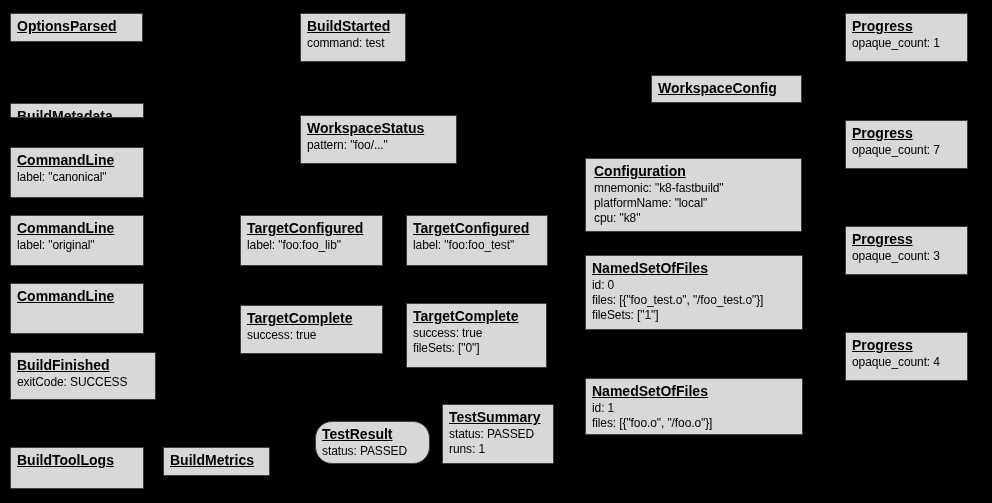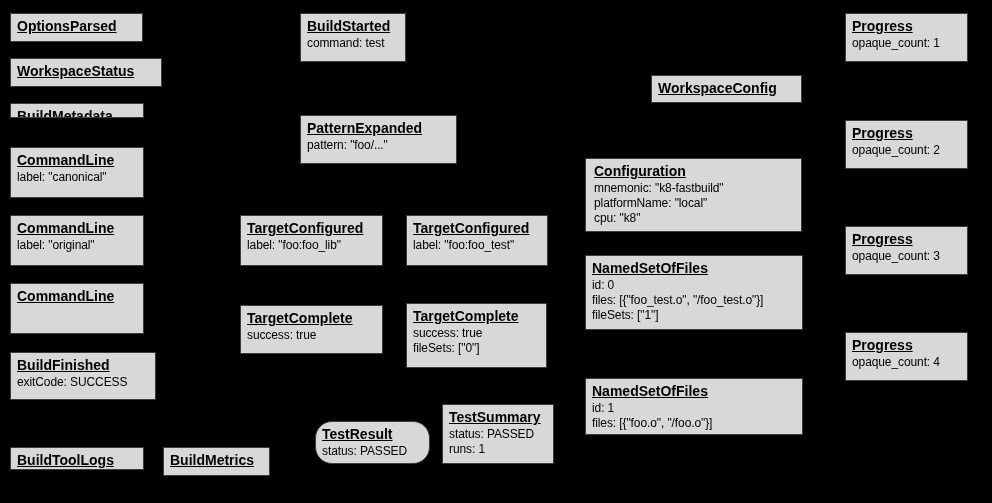--- a/index.html
+++ b/index.html
@@ -38,53 +38,50 @@
     white-space: nowrap;
   }
 </style>
 </head>
 <body>
 
 <div class="canvas">
     <div class="node" style="left: 10px; top: 13px; width: 133px; height: 29px;">
       <div class="node-title">OptionsParsed</div>
     </div>
-    <div class="node" style="left: 10px; top: 58px; width: 152px; height: 29px;">
-      <div class="node-title">WorkspaceStatus</div>
-    </div>
     <div class="node" style="left: 10px; top: 103px; width: 134px; height: 15px;">
       <div class="node-title">BuildMetadata</div>
     </div>
     <div class="node" style="left: 10px; top: 147px; width: 134px; height: 51px;">
       <div class="node-title">CommandLine</div>
       <div class="node-line">label: "canonical"</div>
     </div>
     <div class="node" style="left: 10px; top: 215px; width: 134px; height: 51px;">
       <div class="node-title">CommandLine</div>
       <div class="node-line">label: "original"</div>
     </div>
     <div class="node" style="left: 10px; top: 283px; width: 134px; height: 51px;">
       <div class="node-title">CommandLine</div>
     </div>
     <div class="node" style="left: 10px; top: 352px; width: 146px; height: 48px;">
       <div class="node-title">BuildFinished</div>
       <div class="node-line">exitCode: SUCCESS</div>
     </div>
-    <div class="node" style="left: 10px; top: 447px; width: 134px; height: 23px;">
+    <div class="node" style="left: 10px; top: 447px; width: 134px; height: 42px;">
       <div class="node-title">BuildToolLogs</div>
     </div>
     <div class="node" style="left: 163px; top: 447px; width: 107px; height: 29px;">
       <div class="node-title">BuildMetrics</div>
     </div>
     <div class="node" style="left: 300px; top: 13px; width: 106px; height: 49px;">
       <div class="node-title">BuildStarted</div>
       <div class="node-line">command: test</div>
     </div>
     <div class="node" style="left: 300px; top: 115px; width: 157px; height: 49px;">
-      <div class="node-title">PatternExpanded</div>
+      <div class="node-title">WorkspaceStatus</div>
       <div class="node-line">pattern: "foo/..."</div>
     </div>
     <div class="node" style="left: 240px; top: 215px; width: 143px; height: 51px;">
       <div class="node-title">TargetConfigured</div>
       <div class="node-line">label: "foo:foo_lib"</div>
     </div>
     <div class="node" style="left: 406px; top: 215px; width: 142px; height: 51px;">
       <div class="node-title">TargetConfigured</div>
       <div class="node-line">label: "foo:foo_test"</div>
     </div>
@@ -125,21 +122,21 @@
       <div class="node-title">NamedSetOfFiles</div>
       <div class="node-line">id: 1</div>
       <div class="node-line">files: [{"foo.o", "/foo.o"}]</div>
     </div>
     <div class="node" style="left: 845px; top: 13px; width: 123px; height: 49px;">
       <div class="node-title">Progress</div>
       <div class="node-line">opaque_count: 1</div>
     </div>
     <div class="node" style="left: 845px; top: 120px; width: 123px; height: 49px;">
       <div class="node-title">Progress</div>
-      <div class="node-line">opaque_count: 2</div>
+      <div class="node-line">opaque_count: 7</div>
     </div>
     <div class="node" style="left: 845px; top: 226px; width: 123px; height: 49px;">
       <div class="node-title">Progress</div>
       <div class="node-line">opaque_count: 3</div>
     </div>
     <div class="node" style="left: 845px; top: 332px; width: 123px; height: 49px;">
       <div class="node-title">Progress</div>
       <div class="node-line">opaque_count: 4</div>
     </div>
   </div>

